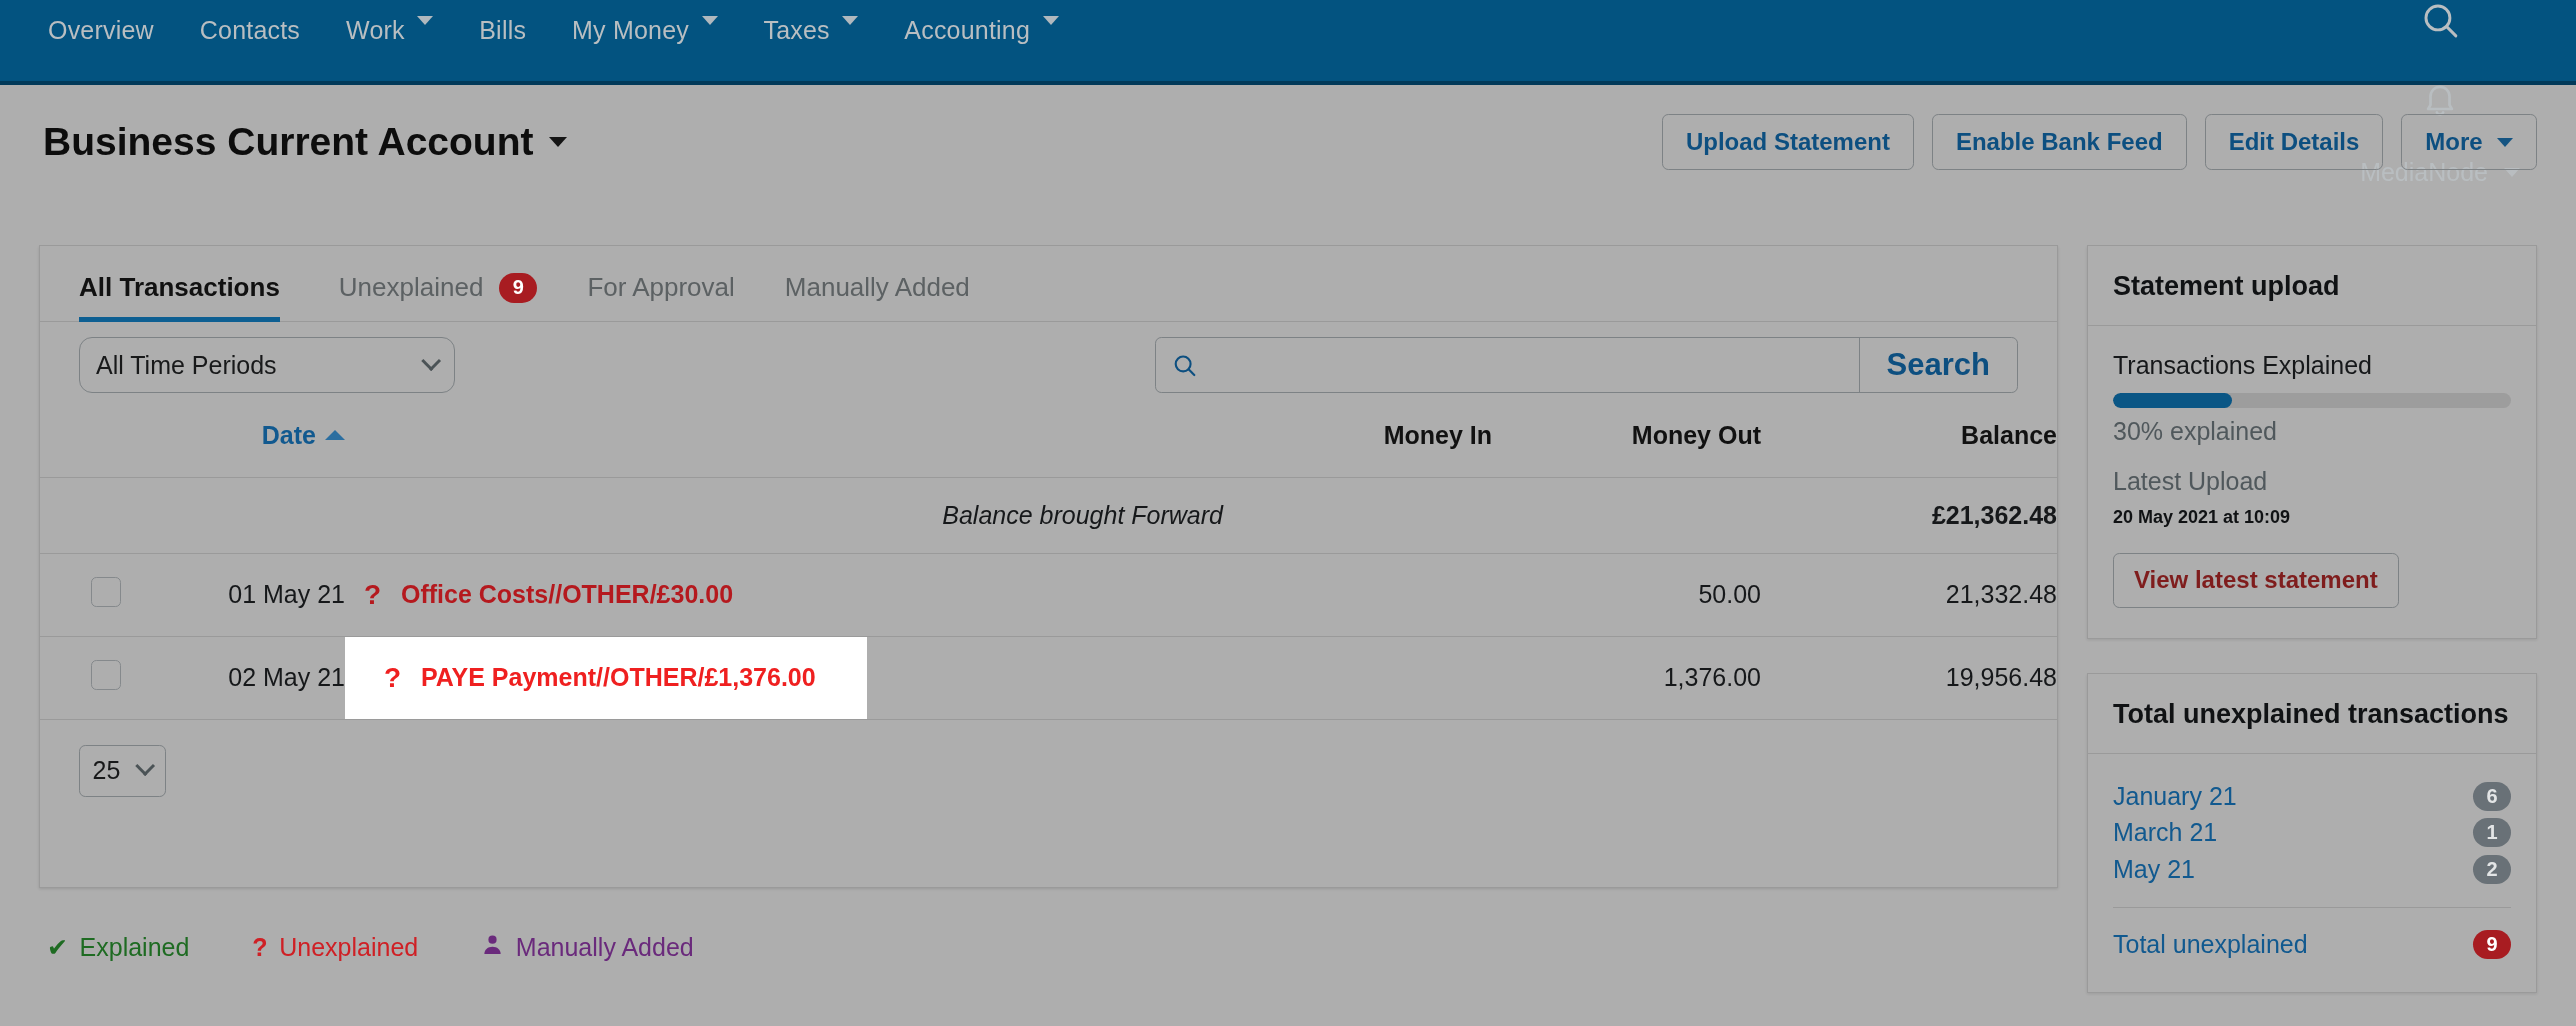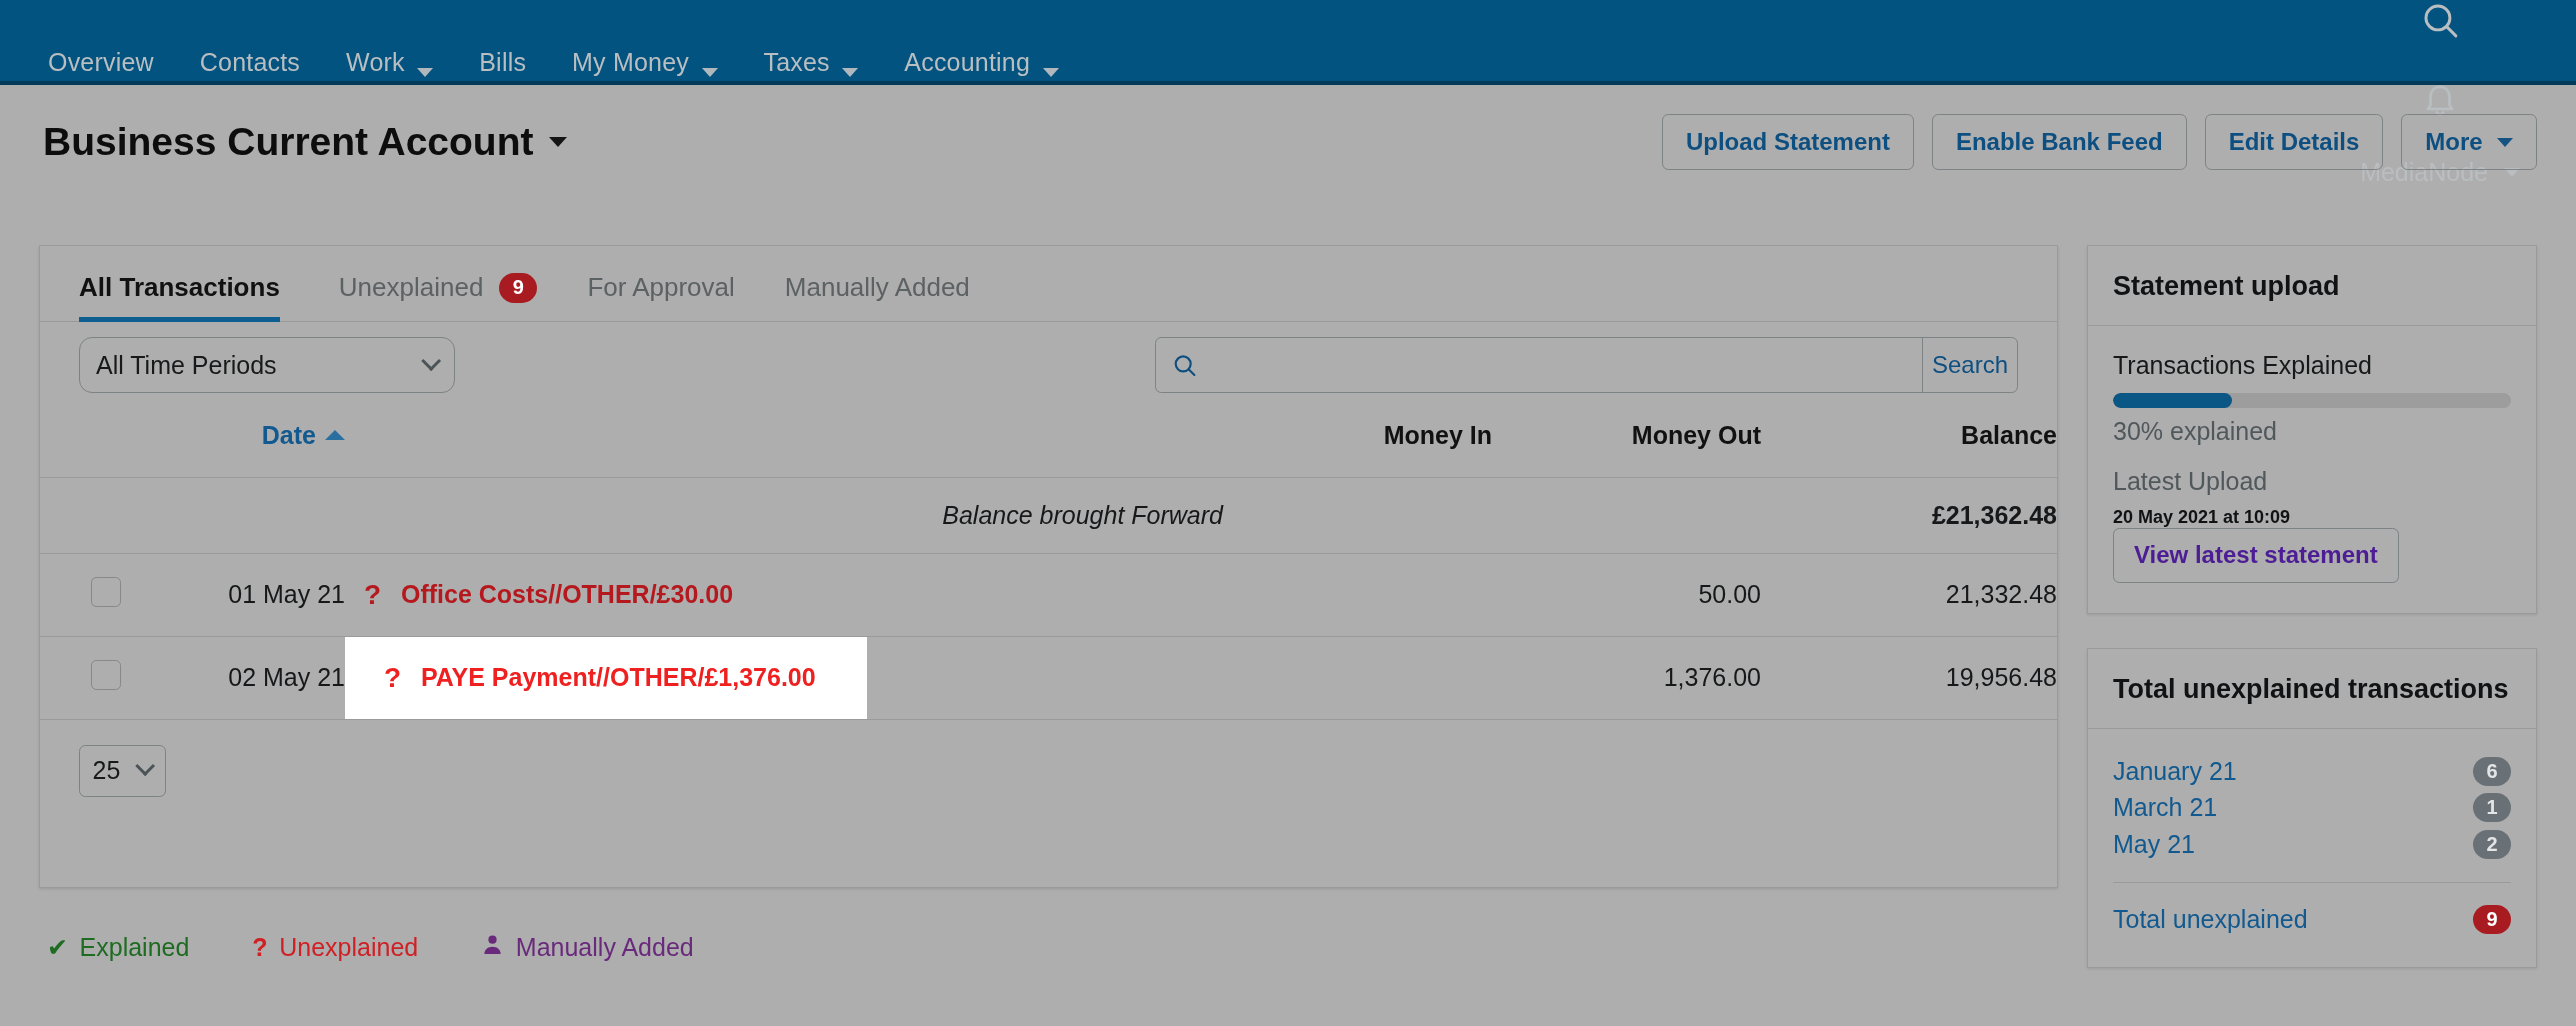--- a/index.html
+++ b/index.html
@@ -13,22 +13,22 @@
   
   .topnav {
     position: absolute; top: 0; left: 0;
     width: 2576px; height: 85px;
     background: #035380;
     border-bottom: 4.5px solid #023a5a;
     display: flex; align-items: stretch;
   }
   .nav-items { display: flex; align-items: stretch; margin-left: 25px; }
   .nav-item {
-    display: flex; align-items: flex-end; gap: 12.5px;
-    padding: 4px 23px;
+    display: flex; align-items: flex-start; gap: 12.5px;
+    padding: 16px 23px;
     color: #b9bec1; font-size: 25px; letter-spacing: 0.2px;
     cursor: pointer; white-space: nowrap;
   }
   .nav-item.active { background: #00456d; color: #c9ced1; }
   .caret {
     width: 0; height: 0;
     border-left: 8px solid transparent;
     border-right: 8px solid transparent;
     border-top: 9px solid currentColor;
     display: inline-block;
@@ -142,23 +142,23 @@
     padding: 0 16px;
   }
   .search-input {
     border: 0; background: transparent; outline: none;
     font-size: 24px; color: #18191a; width: 100%;
     font-family: "Liberation Sans", sans-serif;
   }
   .search-btn {
     border: 0; border-left: 0.9px solid #7d8285;
     background: transparent;
-    color: #0d4f80; font-size: 24px; font-weight: normal;
+    color: #0d4f80; font-size: 31px; font-weight: bold;
     font-family: "Liberation Sans", sans-serif;
-    padding: 0 9px; cursor: pointer; white-space: nowrap;
+    padding: 0 27px; cursor: pointer; white-space: nowrap;
   }
 
   
   table.tx { width: 100%; border-collapse: collapse; table-layout: fixed; }
   table.tx th {
     font-size: 25px; font-weight: bold; color: #111;
     padding: 12.5px 0 27px 0;
     border-bottom: 0.9px solid #9a9a9a;
     text-align: right;
   }
@@ -256,22 +256,23 @@
   .progress-track {
     height: 15px; border-radius: 895px;
     background: #9d9d9d; margin: 12.5px 0 9px 0;
     overflow: hidden;
   }
   .progress-fill { height: 100%; border-radius: 895px; background: #0a5685; }
   .strong-line { font-size: 18px; font-weight: bold; color: #101214; }
   .spacer-18 { height: 21.5px; }
   .spacer-10 { height: 10.7px; }
   .btn-view {
+    margin-top: 25px;
     border: 0.9px solid #7d8285; border-radius: 6.3px;
-    background: transparent; color: #4c1d95;
+    background: transparent; color: #7f1d1d;
     font-size: 24px; font-weight: bold;
     font-family: "Liberation Sans", sans-serif;
     padding: 12.5px 20px; cursor: pointer; text-align: center;
   }
   .month-row {
     display: flex; align-items: center;
     padding: 3.6px 0; cursor: pointer;
   }
   .month-link { color: #11598f; font-size: 25px; }
   .count-pill {

